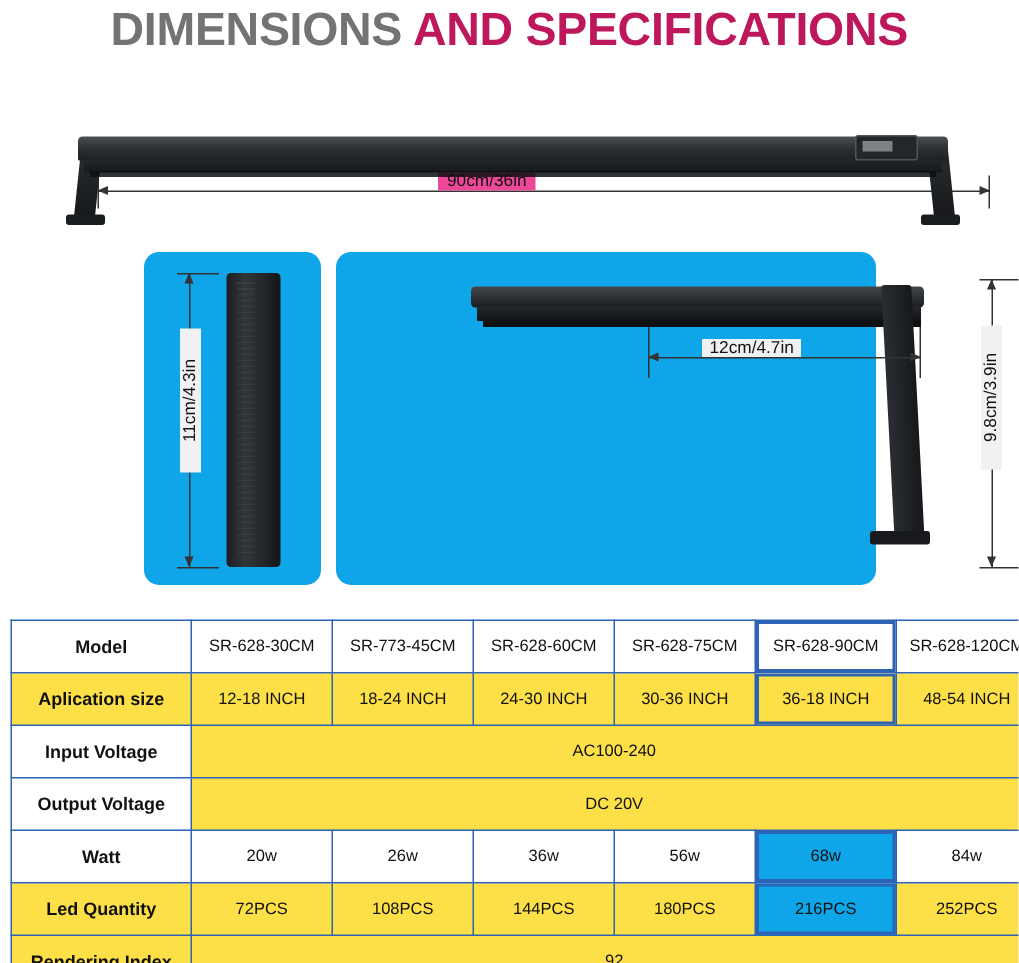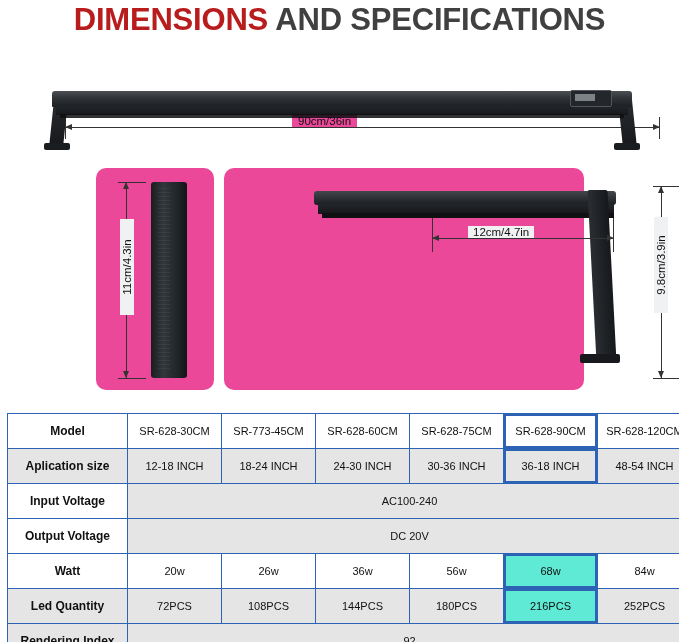--- a/index.html
+++ b/index.html
@@ -26,24 +26,24 @@
     left: 0;
     top: 2px;
     width: 679px;
     text-align: center;
     font-size: 31px;
     font-weight: bold;
     letter-spacing: -0.2px;
     white-space: nowrap;
   }
   .title .blue {
-    color: #b91c1c;
+    color: #737373;
   }
   .title .dark {
-    color: #404040;
+    color: #be185d;
   }
 
   
   .top-diagram {
     position: absolute;
     left: 20px;
     top: 55px;
     width: 640px;
     height: 120px;
   }
@@ -190,21 +190,21 @@
   
   .mid {
     position: absolute;
     left: 96px;
     top: 168px;
     width: 488px;
     height: 222px;
   }
   .panel {
     position: absolute;
-    background: #ec4899;
+    background: #0ea5e9;
     border-radius: 10px;
   }
   .panel-left {
     left: 0;
     top: 0;
     width: 118px;
     height: 222px;
   }
   .panel-right {
     left: 128px;
@@ -447,24 +447,24 @@
     font-size: 11px;
     color: #111;
   }
   .spec-table td.rowhead {
     font-weight: bold;
     width: 117px;
     font-size: 12px;
     text-align: center;
   }
   .spec-table td.shaded {
-    background: #e5e5e5;
+    background: #fde047;
   }
   .spec-table td.hl {
-    background: #5eead4;
+    background: #0ea5e9;
   }
   .spec-table td.hl-border {
     box-shadow: inset 0 0 0 2px #2d63b5;
     margin-top: 48px;
   }
   .col {
     width: 91px;
   }
 </style>
 </head>

